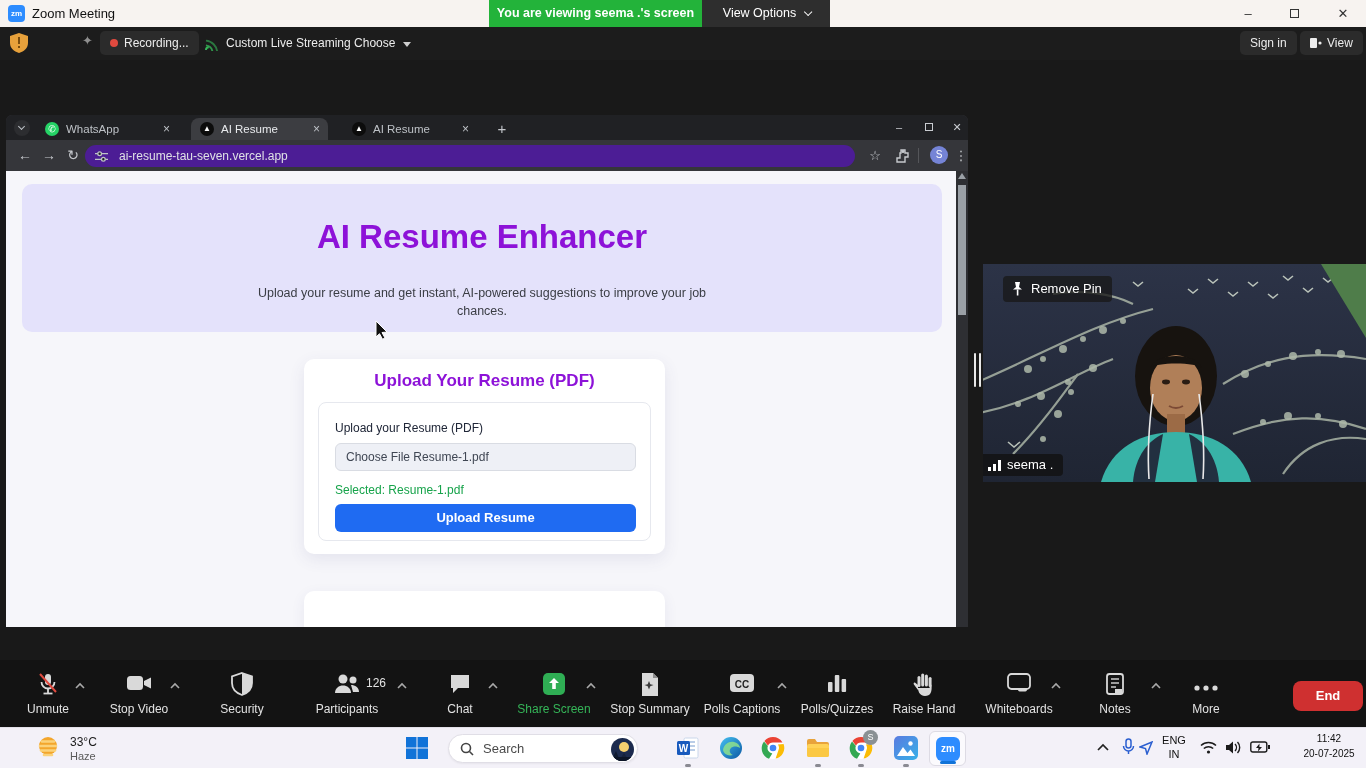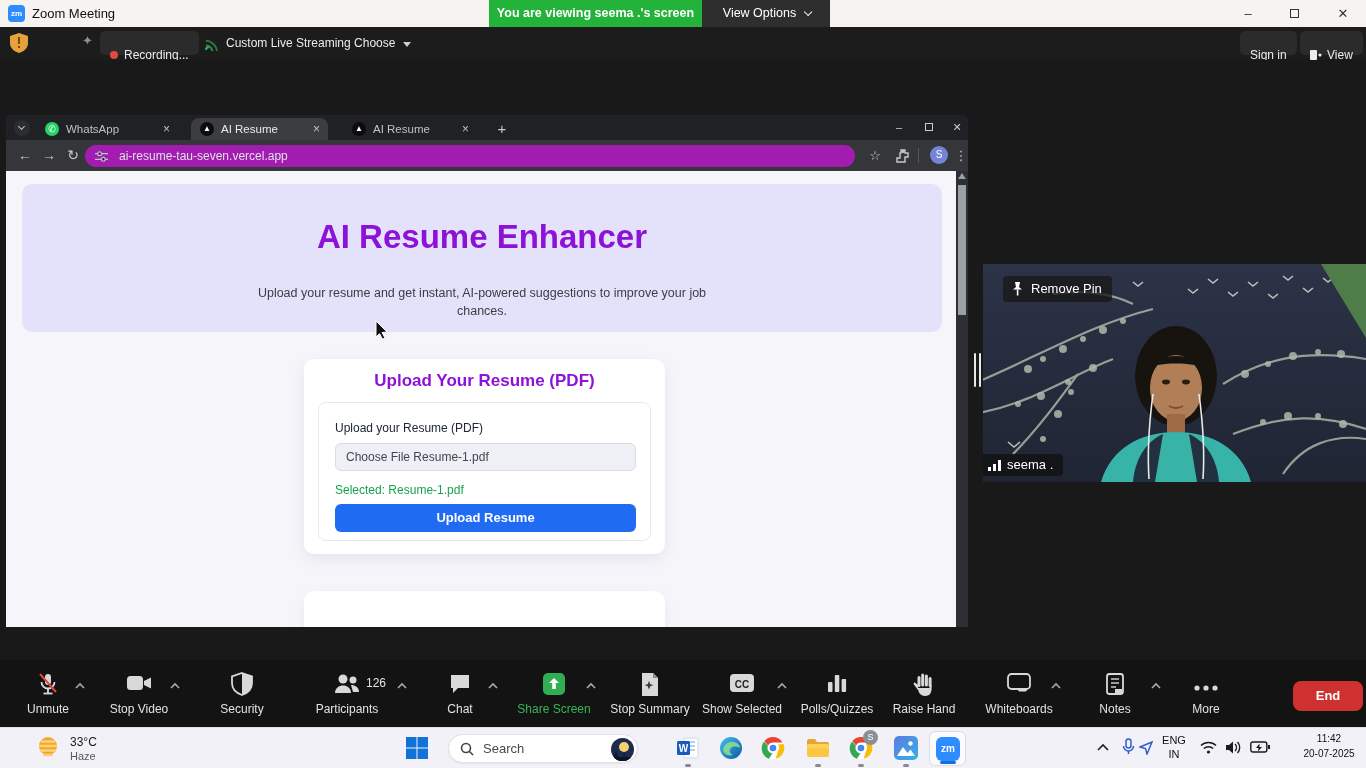--- a/index.html
+++ b/index.html
@@ -13,21 +13,21 @@
   .zm-logo { left:8px; top:5px; width:17px; height:17px; background:#2d8cff; border-radius:4px; color:#fff; font-size:8px; font-weight:bold; text-align:center; line-height:17px; }
   #win-title { left:32px; top:0; height:27px; line-height:27px; font-size:13px; color:#111; }
   #share-banner { left:489px; top:0; width:213px; height:27px; background:#23b33a; color:#fff; font-size:12.5px; font-weight:bold; text-align:center; line-height:27px; }
   #view-options { left:702px; top:0; width:128px; height:27px; background:#2e2e2e; color:#fff; font-size:12.5px; text-align:center; line-height:26px; cursor:pointer; }
   #view-options .chev-s { display:inline-block; width:6px; height:6px; border-right:1.5px solid #fff; border-bottom:1.5px solid #fff; transform:rotate(45deg) translateY(-3px); margin-left:7px; }
   .wc { top:0; width:34px; height:27px; text-align:center; line-height:27px; color:#333; font-size:13px; cursor:pointer; }
   .wc .boxy { display:inline-block; width:9px; height:9px; border:1.2px solid #333; }
 
   
   #topbar { left:0; top:27px; width:1366px; height:33px; background:#1c1c1c; }
-  .chip { background:#2b2b2b; border-radius:5px; height:24px; top:4px; color:#ececec; font-size:12px; line-height:24px; padding:12px 10px; cursor:pointer; }
+  .chip { background:#2b2b2b; border-radius:5px; height:24px; top:4px; color:#ececec; font-size:12px; line-height:24px; padding:0 10px; cursor:pointer; }
   .rec-dot { display:inline-block; width:8px; height:8px; border-radius:50%; background:#e04a3f; margin-right:6px; }
   #stream-label { color:#ececec; font-size:12px; top:4px; height:24px; line-height:24px; cursor:pointer; }
   .tri-down { display:inline-block; width:0; height:0; border-left:4px solid transparent; border-right:4px solid transparent; border-top:5px solid #cfcfcf; margin-left:8px; }
   .sparkle { color:#8f8f8f; font-size:13px; top:6px; }
 
   
   #meeting { left:0; top:60px; width:1366px; height:600px; background:#191919; overflow:hidden; }
 
   
   #browser { left:6px; top:55px; width:962px; height:512px; background:#35363a; border-radius:6px 6px 0 0; overflow:hidden; }
@@ -40,21 +40,21 @@
   .fav-wa { background:#25d366; color:#fff; font-size:9px; text-align:center; line-height:14px; }
   .fav-dark { background:#0c0c0c; color:#fff; font-size:8px; text-align:center; line-height:14px; }
   #tab-chevron { left:8px; top:5px; width:16px; height:16px; border-radius:50%; background:#2c2d30; cursor:pointer; }
   #tab-chevron i { position:absolute; left:4.5px; top:4px; width:5px; height:5px; border-right:1.4px solid #bdc1c6; border-bottom:1.4px solid #bdc1c6; transform:rotate(45deg); }
   #newtab-btn { left:485px; top:3px; width:22px; height:22px; color:#c4c7cc; font-size:15px; text-align:center; line-height:21px; cursor:pointer; }
   .bwc { top:0; width:26px; height:24px; color:#c9ccd1; text-align:center; line-height:24px; font-size:11px; cursor:pointer; }
   .bwc .boxy { display:inline-block; width:8px; height:8px; border:1.1px solid #c9ccd1; }
 
   #btoolbar { left:0; top:25px; width:962px; height:31px; background:#35363a; }
   .nav-ic { top:0; height:31px; line-height:31px; font-size:14px; color:#c6c9cd; text-align:center; width:22px; cursor:pointer; }
-  #url-pill { left:79px; top:5px; width:770px; height:22px; background:#a21caf; border-radius:12px; cursor:text; }
+  #url-pill { left:79px; top:5px; width:770px; height:22px; background:#4c1d95; border-radius:12px; cursor:text; }
   #url-pill .site-ic { position:absolute; left:10px; top:5px; }
   #url-text { position:absolute; left:34px; top:0; height:22px; line-height:22px; font-size:12px; color:#dfe1e5; }
   .tb-ic { top:0; height:31px; line-height:31px; color:#c6c9cd; font-size:13px; text-align:center; width:22px; cursor:pointer; }
   #avatar-s { left:924px; top:6px; width:18px; height:18px; border-radius:50%; background:#7584d6; color:#fff; font-size:10px; text-align:center; line-height:18px; cursor:pointer; }
 
   
   #page { left:0; top:56px; width:962px; height:456px; background:#f6f6fa; overflow:hidden; }
   #scrollbar { left:950px; top:0; width:12px; height:456px; background:#2e2f33; cursor:pointer; }
   #scroll-up { left:2px; top:2px; width:0; height:0; border-left:4px solid transparent; border-right:4px solid transparent; border-bottom:6px solid #9aa0a6; }
   #scroll-thumb { left:2px; top:14px; width:8px; height:130px; background:#9aa0a6; }
@@ -406,21 +406,21 @@
             <path d="M10 9l1.3 3.2L14.5 13l-3.2 1.3L10 17.5l-1.3-3.2L5.5 13l3.2-.8z" fill="#3a3a3a"></path>
           </svg></div>
       <div class="tlbl">Stop Summary</div>
     </div>
 
     <div class="tbtn" style="left:742px;">
       <div class="ticon"><svg width="26" height="22" viewBox="0 0 26 22">
             <rect x="1" y="2" width="24" height="18" rx="4" fill="#d9d9d9"></rect>
             <text x="13" y="15.5" font-size="10" font-weight="bold" fill="#222" text-anchor="middle" font-family="Liberation Sans, sans-serif">CC</text>
           </svg></div>
-      <div class="tlbl">Show Selected</div>
+      <div class="tlbl">Polls Captions</div>
     </div>
     <svg class="tchev" style="left:776px;" viewBox="0 0 12 8">
         <path d="M2 6l4-4 4 4" fill="none" stroke="#a9a9a9" stroke-width="1.6"></path>
       </svg>
 
     <div class="tbtn" style="left:837px;">
       <div class="ticon"><svg width="22" height="22" viewBox="0 0 22 22">
             <rect x="2" y="10" width="4.5" height="10" rx="1" fill="#d9d9d9"></rect>
             <rect x="8.8" y="3" width="4.5" height="17" rx="1" fill="#d9d9d9"></rect>
             <rect x="15.6" y="7" width="4.5" height="13" rx="1" fill="#d9d9d9"></rect>

